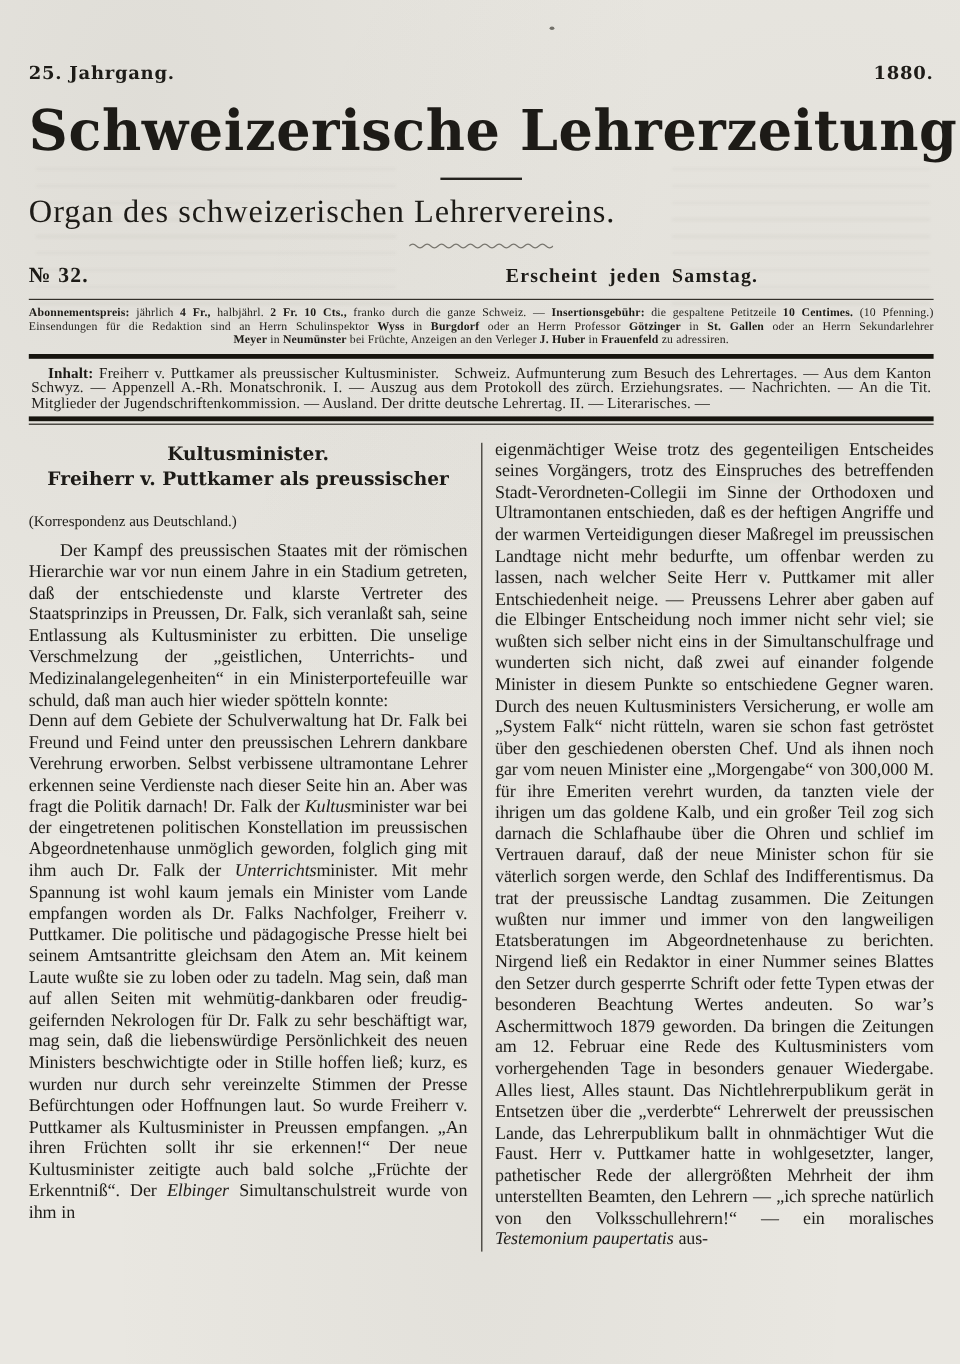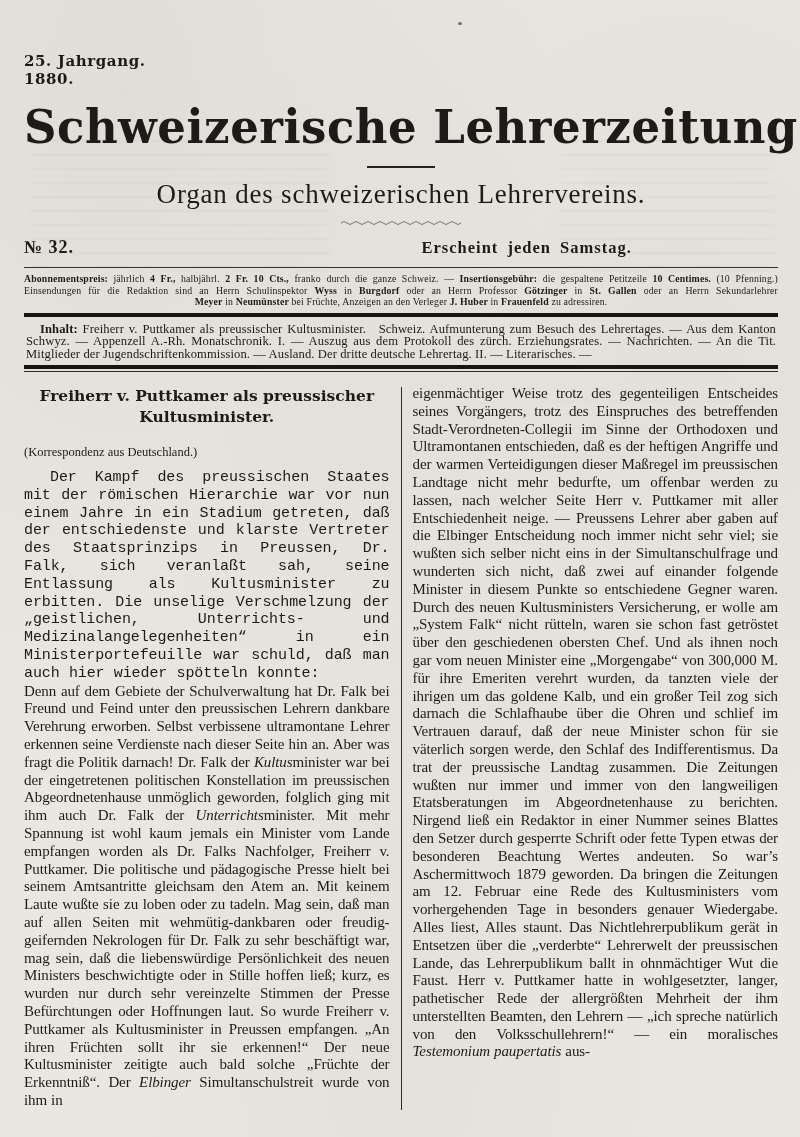--- a/index.html
+++ b/index.html
@@ -22,33 +22,33 @@
   .ghost {
     position:absolute; pointer-events:none;
     background:repeating-linear-gradient(180deg, rgba(95,92,84,0.10) 0 2px, rgba(95,92,84,0) 2px 14px);
     filter:blur(1.2px); opacity:.55;
   }
   .speck { position:absolute; width:4px; height:3px; background:#55524c; border-radius:50%; opacity:.8; }
 
   .top-row {
     display:flex; justify-content:space-between; align-items:baseline;
     padding-top:52px;
-    font-family:"DejaVu Serif", serif; font-weight:bold; font-size:15px; letter-spacing:.6px;flex-direction:column;
+    font-family:"DejaVu Serif", serif; font-weight:bold; font-size:15px; letter-spacing:.6px;
   }
 
   .main-title {
     margin-top:12px; text-align:center;
     font-family:"DejaVu Serif", serif; font-weight:bold;
     font-size:45px; letter-spacing:.5px; white-space:nowrap;
     transform:scaleY(1.04);
   }
   .title-rule { width:68px; height:2px; background:#24221e; margin:13px auto 0; }
 
   .subtitle {
-    margin-top:11px; text-align:center;
+    margin-top:11px; 
     font-size:27px; letter-spacing:.8px; font-weight:500;
   }
   .wavy { display:block; margin:9px auto 0; opacity:.75; }
 
   .issue-row { display:flex; align-items:center; margin-top:10px;
     font-weight:bold; }
   .issue-row .left  { flex:1; text-align:left;  font-size:18px; letter-spacing:1px; }
   .issue-row .mid   { flex:2; text-align:center; font-size:16.5px; letter-spacing:1px; word-spacing:4px; }
   .issue-row .right { flex:1; text-align:right; font-size:16.5px; letter-spacing:.5px; }
 
@@ -70,21 +70,21 @@
   .article-title {
     text-align:center; font-family:"DejaVu Serif", serif; font-weight:bold;
     font-size:15.5px; line-height:21px;
   }
   .byline { text-align:left; font-weight:normal; font-size:12.5px; margin-top:18px; }
 
   .body-text {
     font-size:15px; line-height:17.8px; text-align:justify;
     letter-spacing:-0.1px; word-spacing:.4px;
   }
-  .indent { text-indent:26px;font-family:Liberation Mono, monospace; }
+  .indent { text-indent:26px; }
   .p1 { margin-top:9px; }
   .poem { margin:5px 0 4px 72px; font-size:12.8px; line-height:16.5px; }
   .b { font-weight:bold; }
   .i { font-style:italic; }
 </style>
 </head>
 <body>
 
 <div class="page">
 
@@ -126,22 +126,22 @@
     <div class="rule-thick"></div>
 
     <div class="toc"><span class="b">Inhalt:</span><span> Freiherr v. Puttkamer als preussischer Kultusminister. Schweiz. Aufmunterung zum Besuch des Lehrertages. — Aus dem Kanton Schwyz. — Appenzell A.-Rh. Monatschronik. I. — Auszug aus dem Protokoll des zürch. Erziehungsrates. — Nachrichten. — An die Tit. Mitglieder der Jugendschriftenkommission. — Ausland. Der dritte deutsche Lehrertag. II. — Literarisches. —</span></div>
 
     <div class="rule-double"></div>
 
     <div class="columns">
 
       <div class="col">
         <div class="article-title">
+          <div>Kultusminister.</div>
           <div>Freiherr v. Puttkamer als preussischer</div>
-          <div>Kultusminister.</div>
         </div>
         <div class="byline">(Korrespondenz aus Deutschland.)</div>
         <div class="body-text indent p1">Der Kampf des preussischen Staates mit der römischen Hierarchie war vor nun einem Jahre in ein Stadium getreten, daß der entschiedenste und klarste Vertreter des Staatsprinzips in Preussen, Dr. Falk, sich veranlaßt sah, seine Entlassung als Kultusminister zu erbitten. Die unselige Verschmelzung der „geistlichen, Unterrichts- und Medizinalangelegenheiten“ in ein Ministerportefeuille war schuld, daß man auch hier wieder spötteln konnte:</div>
         <div class="body-text"><span>Denn auf dem Gebiete der Schulverwaltung hat Dr. Falk bei Freund und Feind unter den preussischen Lehrern dankbare Verehrung erworben. Selbst verbissene ultramontane Lehrer erkennen seine Verdienste nach dieser Seite hin an. Aber was fragt die Politik darnach! Dr. Falk der </span><span class="i">Kultus</span><span>minister war bei der eingetretenen politischen Konstellation im preussischen Abgeordnetenhause unmöglich geworden, folglich ging mit ihm auch Dr. Falk der </span><span class="i">Unterrichts</span><span>minister. Mit mehr Spannung ist wohl kaum jemals ein Minister vom Lande empfangen worden als Dr. Falks Nachfolger, Freiherr v. Puttkamer. Die politische und pädagogische Presse hielt bei seinem Amtsantritte gleichsam den Atem an. Mit keinem Laute wußte sie zu loben oder zu tadeln. Mag sein, daß man auf allen Seiten mit wehmütig-dankbaren oder freudig-geifernden Nekrologen für Dr. Falk zu sehr beschäftigt war, mag sein, daß die liebenswürdige Persönlichkeit des neuen Ministers beschwichtigte oder in Stille hoffen ließ; kurz, es wurden nur durch sehr vereinzelte Stimmen der Presse Befürchtungen oder Hoffnungen laut. So wurde Freiherr v. Puttkamer als Kultusminister in Preussen empfangen. „An ihren Früchten sollt ihr sie erkennen!“ Der neue Kultusminister zeitigte auch bald solche „Früchte der Erkenntniß“. Der </span><span class="i">Elbinger</span><span> Simultanschulstreit wurde von ihm in</span></div>
       </div>
 
       <div class="col-divider"></div>
 
       <div class="col">
         <div class="body-text"><span>eigenmächtiger Weise trotz des gegenteiligen Entscheides seines Vorgängers, trotz des Einspruches des betreffenden Stadt-Verordneten-Collegii im Sinne der Orthodoxen und Ultramontanen entschieden, daß es der heftigen Angriffe und der warmen Verteidigungen dieser Maßregel im preussischen Landtage nicht mehr bedurfte, um offenbar werden zu lassen, nach welcher Seite Herr v. Puttkamer mit aller Entschiedenheit neige. — Preussens Lehrer aber gaben auf die Elbinger Entscheidung noch immer nicht sehr viel; sie wußten sich selber nicht eins in der Simultanschulfrage und wunderten sich nicht, daß zwei auf einander folgende Minister in diesem Punkte so entschiedene Gegner waren. Durch des neuen Kultusministers Versicherung, er wolle am „System Falk“ nicht rütteln, waren sie schon fast getröstet über den geschiedenen obersten Chef. Und als ihnen noch gar vom neuen Minister eine „Morgengabe“ von 300,000 M. für ihre Emeriten verehrt wurden, da tanzten viele der ihrigen um das goldene Kalb, und ein großer Teil zog sich darnach die Schlafhaube über die Ohren und schlief im Vertrauen darauf, daß der neue Minister schon für sie väterlich sorgen werde, den Schlaf des Indifferentismus. Da trat der preussische Landtag zusammen. Die Zeitungen wußten nur immer und immer von den langweiligen Etatsberatungen im Abgeordnetenhause zu berichten. Nirgend ließ ein Redaktor in einer Nummer seines Blattes den Setzer durch gesperrte Schrift oder fette Typen etwas der besonderen Beachtung Wertes andeuten. So war’s Aschermittwoch 1879 geworden. Da bringen die Zeitungen am 12. Februar eine Rede des Kultusministers vom vorhergehenden Tage in besonders genauer Wiedergabe. Alles liest, Alles staunt. Das Nichtlehrerpublikum gerät in Entsetzen über die „verderbte“ Lehrerwelt der preussischen Lande, das Lehrerpublikum ballt in ohnmächtiger Wut die Faust. Herr v. Puttkamer hatte in wohlgesetzter, langer, pathetischer Rede der allergrößten Mehrheit der ihm unterstellten Beamten, den Lehrern — „ich spreche natürlich von den Volksschullehrern!“ — ein moralisches </span><span class="i">Testemonium paupertatis</span><span> aus-</span></div>

